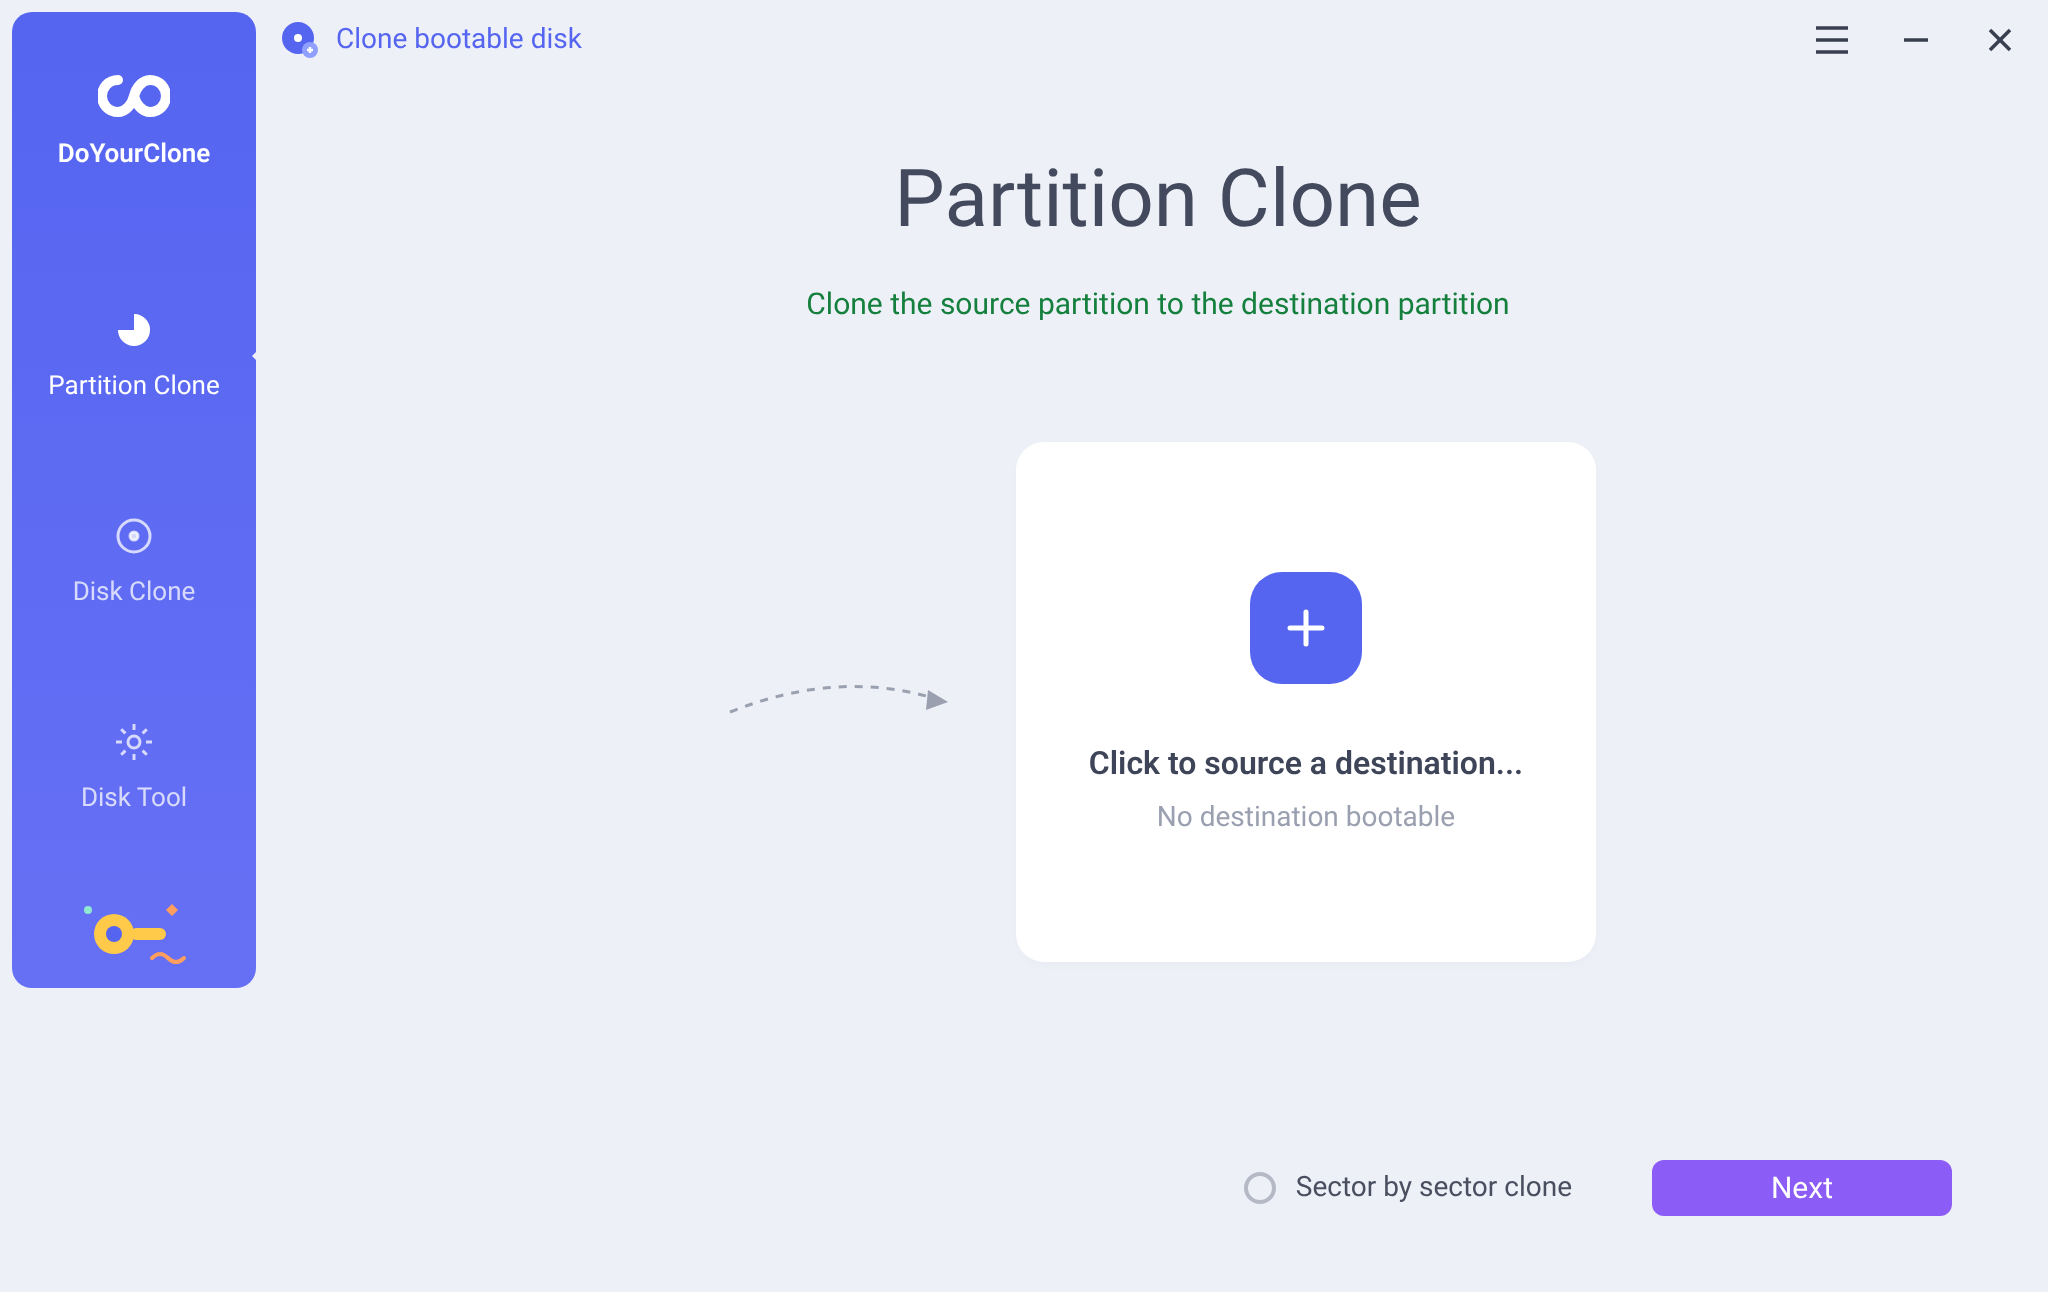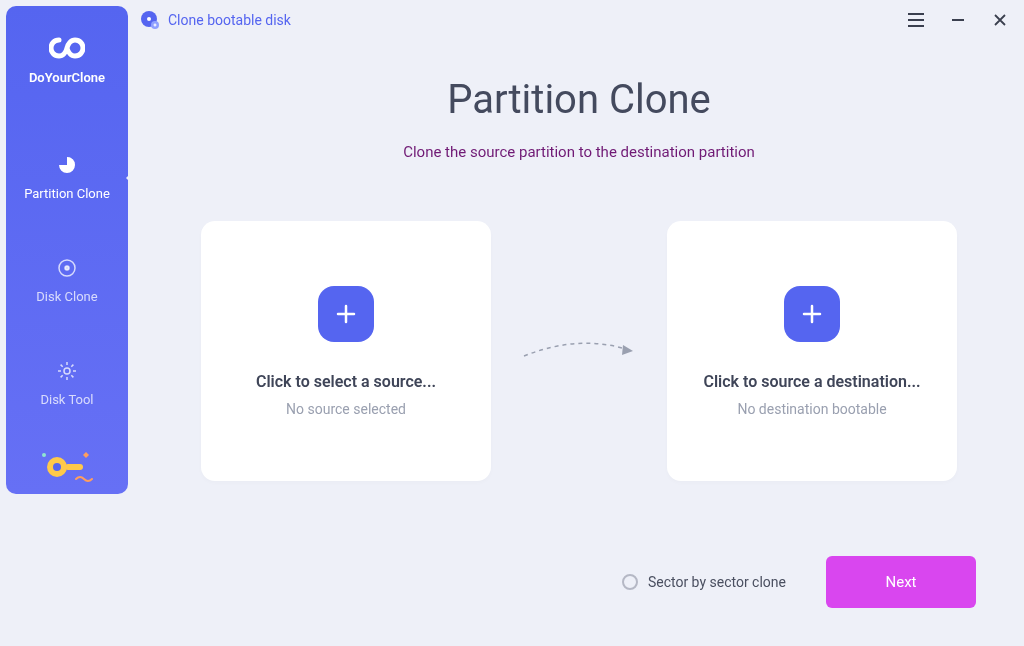--- a/index.html
+++ b/index.html
@@ -137,21 +137,21 @@
       padding: 0 40px;
     }
     .page-title {
       font-size: 40px;
       font-weight: 400;
       color: #444a5e;
       margin-top: 6px;
     }
     .page-subtitle {
       font-size: 15px;
-      color: #701a75;
+      color: #15803d;
       margin-top: 20px;
     }
     .cards-row {
       display: flex;
       align-items: center;
       justify-content: center;
       gap: 28px;
       margin-top: 60px;
       width: 100%;
     }
@@ -216,22 +216,22 @@
       cursor: pointer;
     }
     .radio-circle {
       width: 16px;
       height: 16px;
       border: 2px solid #b5b8c5;
       border-radius: 50%;
     }
     .next-btn {
       width: 150px;
-      height: 52px;
-      background: #d946ef;
+      height: 28px;
+      background: #8b5cf6;
       color: #fff;
       border: none;
       border-radius: 6px;
       font-size: 15px;
       cursor: pointer;
     }
   </style>
 </head>
 <body>
 
@@ -316,29 +316,20 @@
         </svg>
     </div>
   </div>
 </div>
 
 <div class="main">
   <h1 class="page-title">Partition Clone</h1>
   <div class="page-subtitle">Clone the source partition to the destination partition</div>
 
   <div class="cards-row">
-    <div class="card">
-      <div class="card-plus">
-        <svg width="22" height="22" viewBox="0 0 22 22" stroke="#fff" stroke-width="2.5" stroke-linecap="round">
-            <path d="M11 3v16M3 11h16"></path>
-          </svg>
-      </div>
-      <div class="card-title">Click to select a source...</div>
-      <div class="card-sub">No source selected</div>
-    </div>
 
     <div class="arrow-between">
       <svg width="120" height="30" viewBox="0 0 120 30">
         <path d="M5 20 Q 60 -2 110 14" fill="none" stroke="#9aa0b0" stroke-width="1.5" stroke-dasharray="4 4"></path>
         <path d="M104 9 L114 15 L103 19 Z" fill="#9aa0b0"></path>
       </svg>
     </div>
 
     <div class="card">
       <div class="card-plus">

